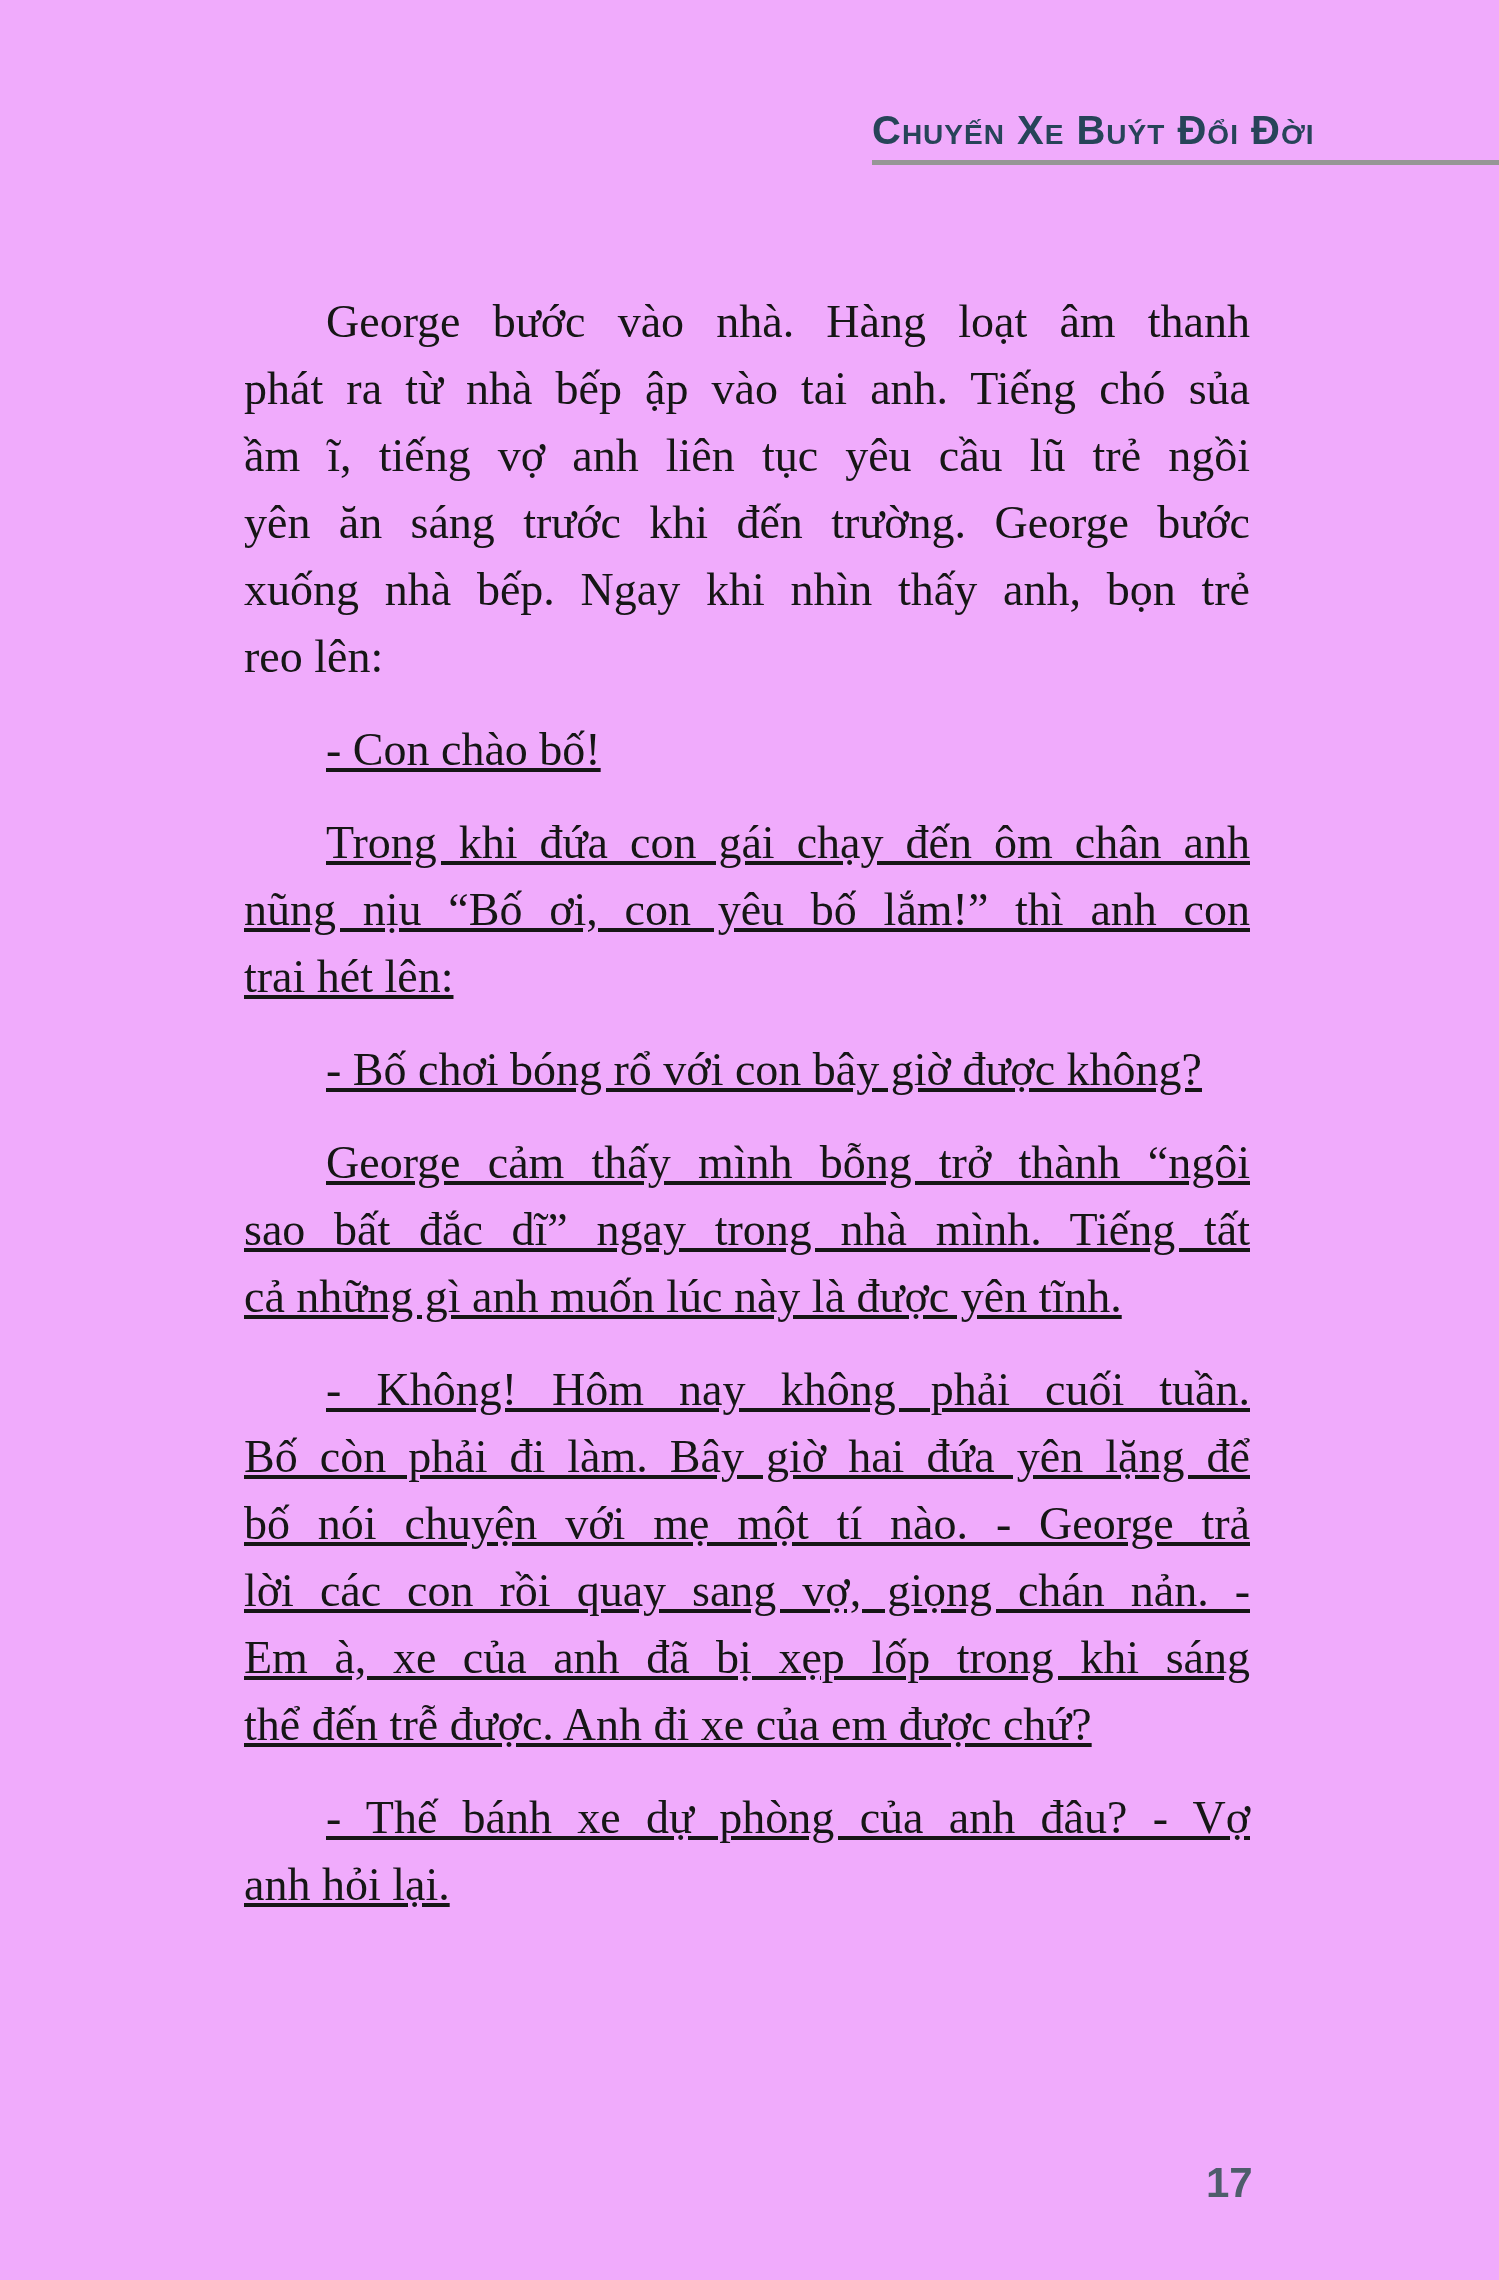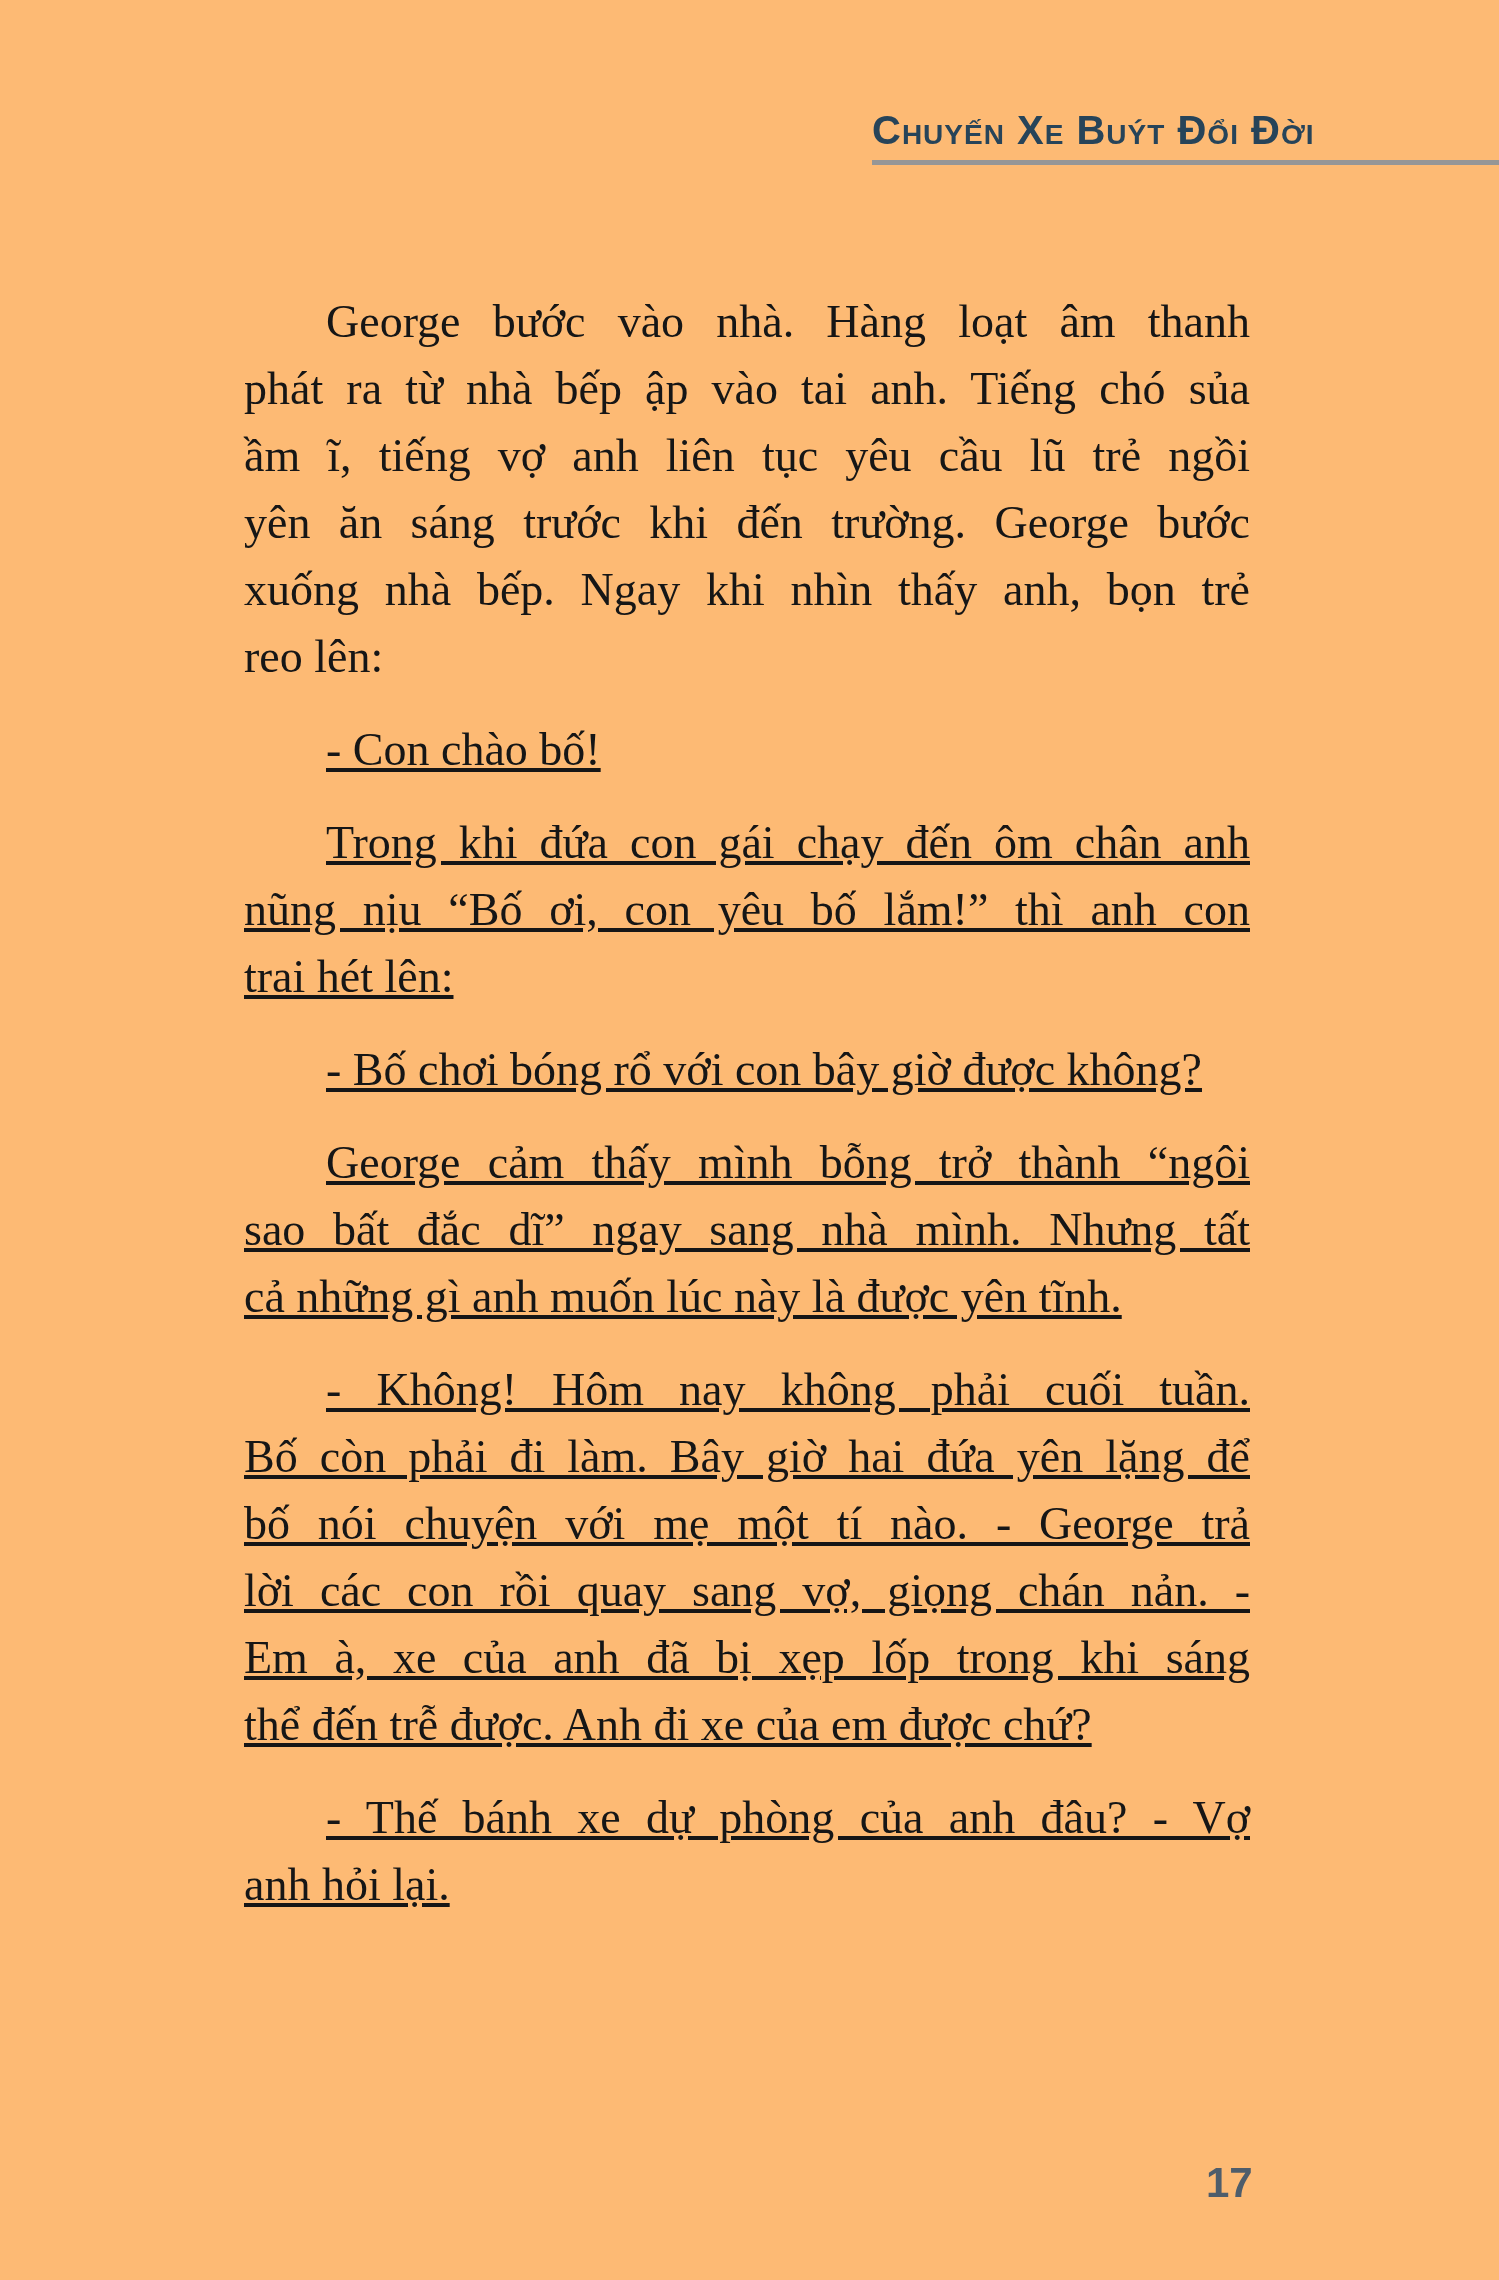--- a/index.html
+++ b/index.html
@@ -6,21 +6,21 @@
     --header-text:#274459;
     --header-rule:#969696;
     --body-text:#161616;
     --page-number:#4e5d6b;
   }
   html,body{margin:0;padding:0;background:#e8e8e8;}
   .page{
     position:relative;
     width:1499px;
     height:2280px;
-    background:#fdba74;
+    background:#f0abfc;
     overflow:hidden;
     font-family:"Liberation Serif","DejaVu Serif",serif;
   }
   .page-header{
     position:absolute;
     left:872px;
     right:0;
     top:110px;
   }
   .header-title{
@@ -87,21 +87,21 @@
       <div class="paragraph">
         <div class="line fill first">Trong khi đứa con gái chạy đến ôm chân anh</div>
         <div class="line fill">nũng nịu “Bố ơi, con yêu bố lắm!” thì anh con</div>
         <div class="line">trai hét lên:</div>
       </div>
       <div class="paragraph">
         <div class="line first">- Bố chơi bóng rổ với con bây giờ được không?</div>
       </div>
       <div class="paragraph">
         <div class="line fill first">George cảm thấy mình bỗng trở thành “ngôi</div>
-        <div class="line fill">sao bất đắc dĩ” ngay sang nhà mình. Nhưng tất</div>
+        <div class="line fill">sao bất đắc dĩ” ngay trong nhà mình. Tiếng tất</div>
         <div class="line">cả những gì anh muốn lúc này là được yên tĩnh.</div>
       </div>
       <div class="paragraph">
         <div class="line fill first">- Không! Hôm nay không phải cuối tuần.</div>
         <div class="line fill">Bố còn phải đi làm. Bây giờ hai đứa yên lặng để</div>
         <div class="line fill">bố nói chuyện với mẹ một tí nào. - George trả</div>
         <div class="line fill">lời các con rồi quay sang vợ, giọng chán nản. -</div>
         <div class="line fill">Em à, xe của anh đã bị xẹp lốp trong khi sáng</div>
         <div class="line">thể đến trễ được. Anh đi xe của em được chứ?</div>
       </div>

